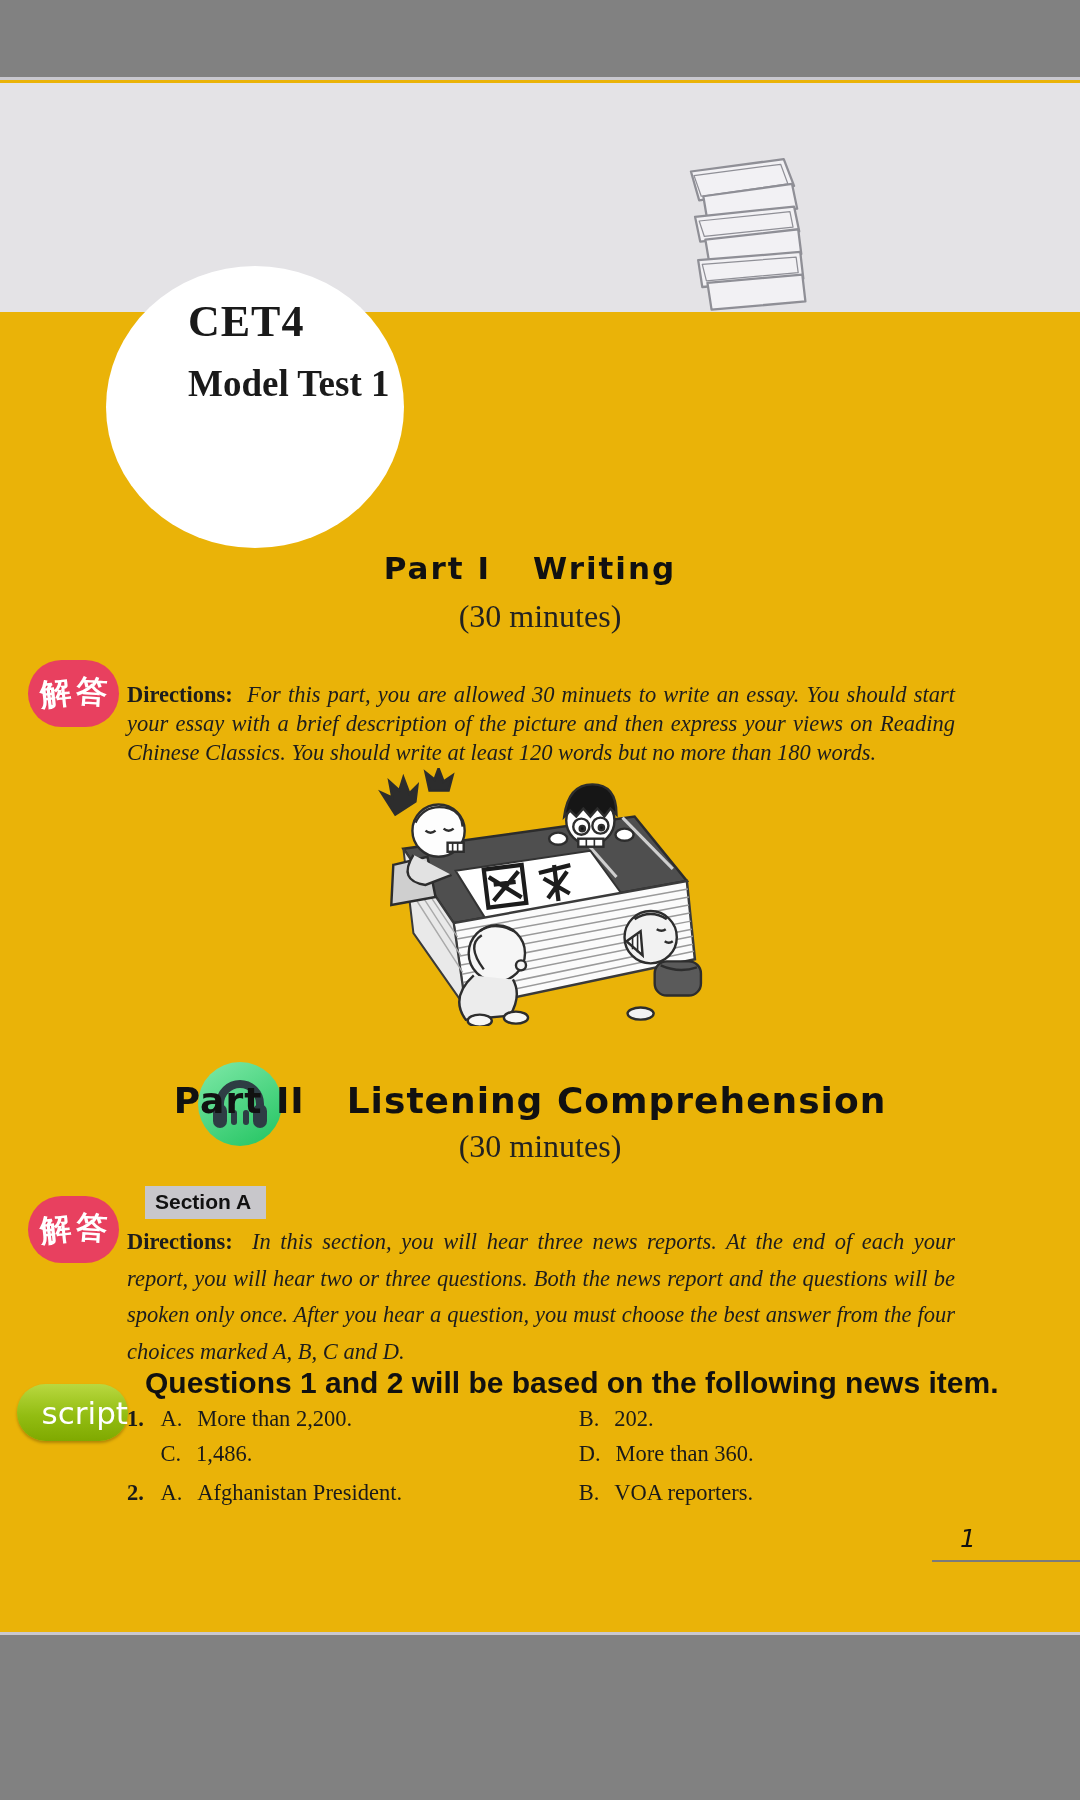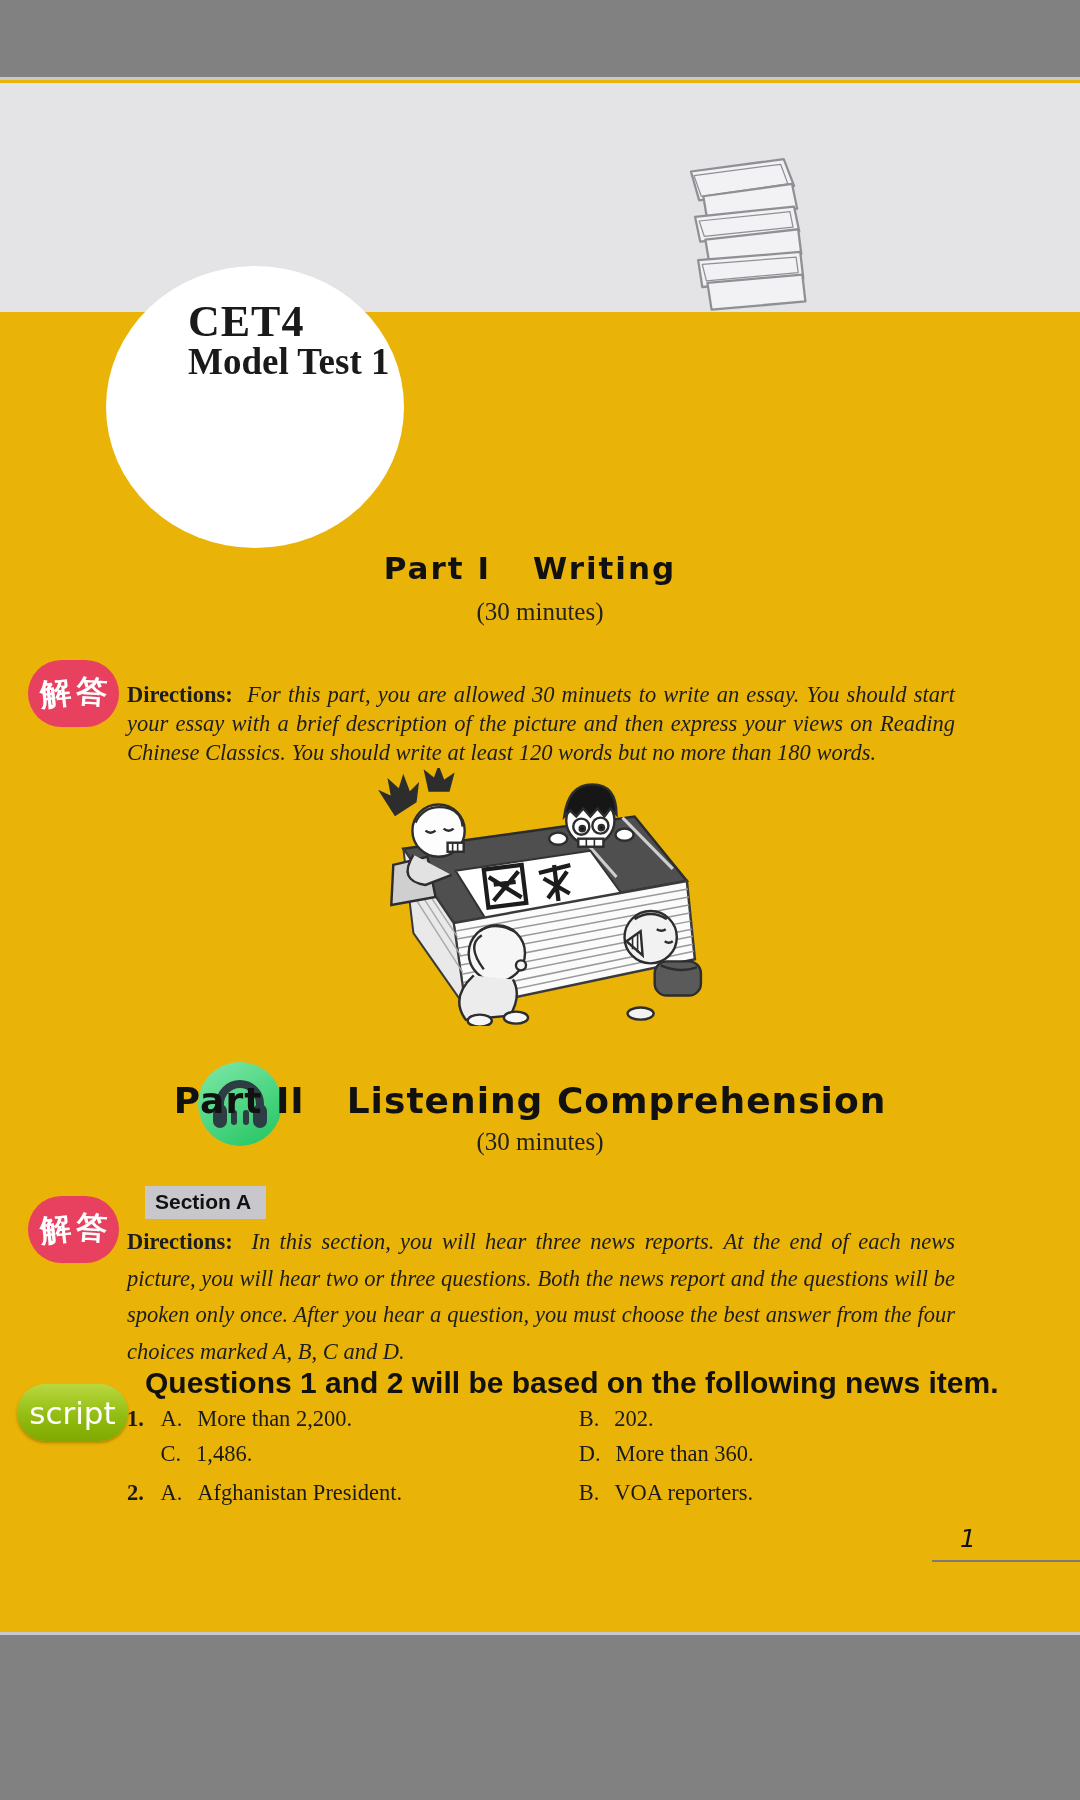--- a/index.html
+++ b/index.html
@@ -7,29 +7,29 @@
   .stage { position:relative; width:1080px; height:1800px; overflow:hidden; background:#eab308; }
 
   
   .top-bar { position:absolute; left:0; top:0; width:1080px; height:80px; background:#818181; border-bottom:3px solid #c9c8cf; }
   .bottom-bar { position:absolute; left:0; top:1632px; width:1080px; height:168px; background:#818181; border-top:3px solid #c9c8cf; }
 
   
   .page-header { position:absolute; left:0; top:83px; width:1080px; height:229px; background:#e4e3e6; }
   .title-bump { position:absolute; left:106px; top:266px; width:298px; height:282px; background:#ffffff; border-radius:50%; }
   .course-title { position:absolute; left:188px; top:296px; font-family:"Liberation Serif", serif; font-weight:bold; font-size:44px; color:#1a1a1a; letter-spacing:1px; }
-  .test-title { position:absolute; left:188px; top:340px; font-family:"Liberation Serif", serif; font-weight:bold; font-size:37px; color:#1a1a1a; }
+  .test-title { position:absolute; left:188px; top:362px; font-family:"Liberation Serif", serif; font-weight:bold; font-size:37px; color:#1a1a1a; }
   .books-illu { position:absolute; left:660px; top:155px; }
 
   
   .part-heading { position:absolute; left:0; width:1060px; text-align:center; font-family:"DejaVu Sans", sans-serif; font-weight:bold; color:#111; }
   .ph1 { top:550px; font-size:31px; letter-spacing:2px; }
   .ph2 { top:1080px; font-size:36px; letter-spacing:1px; }
   .part-gap { display:inline-block; width:42px; }
-  .part-time { position:absolute; left:0; width:1080px; text-align:center; font-family:"Liberation Serif", serif; font-size:25px; color:#222; }
+  .part-time { position:absolute; left:0; width:1080px; text-align:center; font-family:"Liberation Serif", serif; font-size:32px; color:#222; }
   .pt1 { top:598px; }
   .pt2 { top:1128px; }
 
   
   .answer-badge { position:absolute; left:28px; width:91px; height:67px; background:#e8405f; border-radius:34px;
     display:flex; align-items:center; justify-content:center; gap:5px; color:#ffffff;
     font-family:"DejaVu Sans", sans-serif; font-weight:bold; font-size:31px; }
   .ab1 { top:660px; } .ab2 { top:1196px; }
   .answer-badge .ch1 { display:inline-block; transform:rotate(-6deg); }
   .answer-badge .ch2 { display:inline-block; transform:rotate(4deg) translateY(-2px); }
@@ -51,21 +51,21 @@
   .section-label { position:absolute; left:145px; top:1186px; background:#c8c7cb; color:#111;
     font-family:"Liberation Sans", sans-serif; font-weight:bold; font-size:21px; padding:4px 15px 5px 10px; }
 
   
   .news-heading { position:absolute; left:145px; top:1366px; font-family:"Liberation Sans", sans-serif;
     font-weight:bold; font-size:30px; color:#111; }
 
   
   .script-badge { position:absolute; left:17px; top:1384px; width:111px; height:57px; border-radius:29px;
     background:linear-gradient(180deg,#b9d840 0%,#93bd12 55%,#7fa900 100%);
-    display:flex; align-items:center; justify-content:center; color:#ffffff;
+    display:flex; align-items:center; justify-content:flex-end; color:#ffffff;
     font-family:"DejaVu Sans", sans-serif; font-size:31px; font-weight:normal;
     box-shadow:0 2px 3px rgba(0,0,0,0.25); }
 
   
   .q-area { position:absolute; left:127px; top:1404px; width:870px; font-family:"Liberation Serif", serif; font-size:22.5px; color:#1a1a1a; }
   .q-row { display:flex; line-height:30px; margin-bottom:5px; }
   .q-row.qr3 { margin-top:9px; }
   .q-num { width:34px; font-weight:bold; }
   .q-cell { display:flex; width:426px; }
   .opt-label { margin-right:15px; }
@@ -215,21 +215,21 @@
   </div>
   <div class="part-time pt2">(30 minutes)</div>
 
   <div class="section-label">Section A</div>
 
   <div class="answer-badge ab2">
     <span class="ch1">解</span>
     <span class="ch2">答</span>
   </div>
 
-  <p class="directions d2"><b>Directions:</b>&nbsp; <span>In this section, you will hear three news reports. At the end of each news picture, you will hear two or three questions. Both the news report and the questions will be spoken only once. After you hear a question, you must choose the best answer from the four choices marked A, B, C and D.</span></p>
+  <p class="directions d2"><b>Directions:</b>&nbsp; <span>In this section, you will hear three news reports. At the end of each your report, you will hear two or three questions. Both the news report and the questions will be spoken only once. After you hear a question, you must choose the best answer from the four choices marked A, B, C and D.</span></p>
 
   <div class="news-heading">Questions 1 and 2 will be based on the following news item.</div>
 
   <div class="script-badge">
     <span>script</span>
   </div>
 
   <div class="q-area">
     <div class="q-row">
       <span class="q-num">1.</span>

